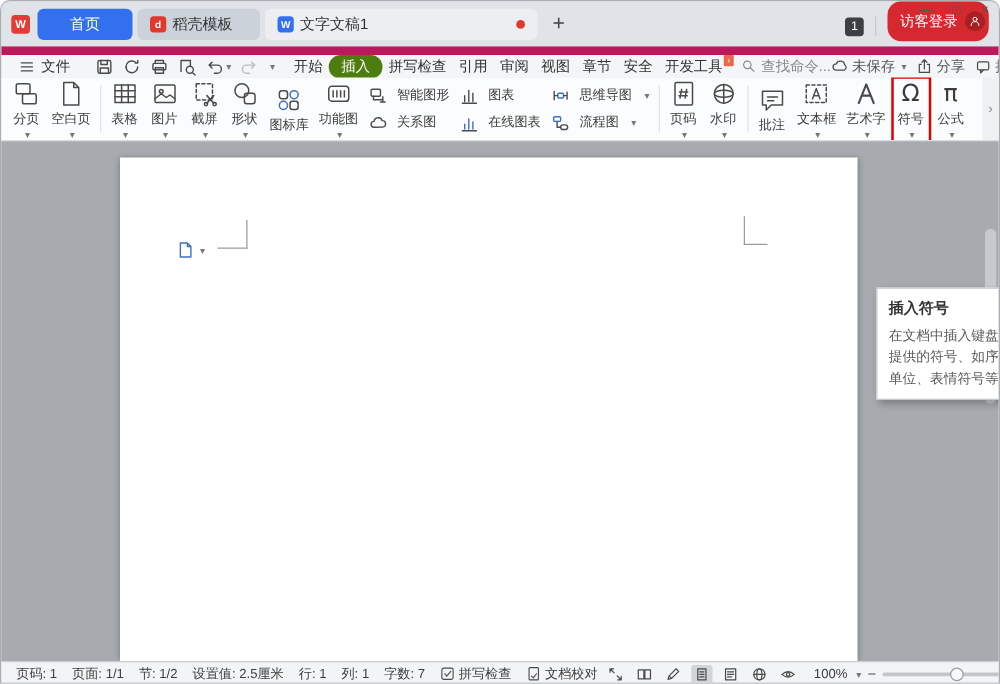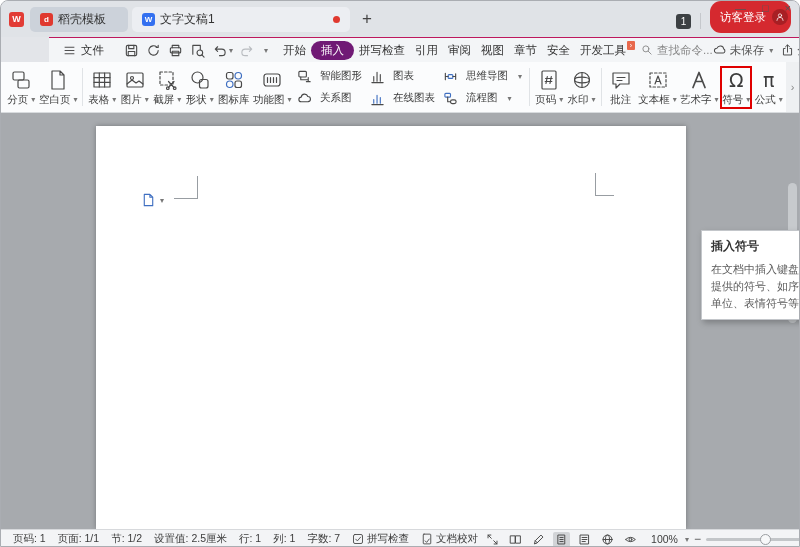--- a/index.html
+++ b/index.html
@@ -28,43 +28,43 @@
             display:flex; align-items:center; justify-content:center; margin-bottom:5px; }
   .tb-sep { width:1px; height:16px; background:#c5c8cc; margin:0 9px 5px 9px; }
   .login-pill { background:#d5292f; color:#fff; font-size:11.5px; height:32px; border-radius:11px;
                 display:flex; align-items:center; padding:0 3px 0 10px; margin-bottom:1px; }
   .login-av { width:16px; height:16px; border-radius:50%; background:#a81f24; margin-left:6px;
               display:flex; align-items:center; justify-content:center; }
   .winctl { position:absolute; top:1px; right:8px; display:flex; gap:16px; color:#555; font-size:11px; line-height:13px; }
   .winctl span { cursor:default; }
 
   
-  .menubar { height:25px; background:#f3f5f7; border-top:1px solid #be185d; display:flex; align-items:center;
-             font-size:11.5px; color:#333; padding:0 6px 0 8px; white-space:nowrap;margin-left:48px; }
+  .menubar { height:25px; background:#f3f5f7; border-top:7px solid #be185d; display:flex; align-items:center;
+             font-size:11.5px; color:#333; padding:0 6px 0 8px; white-space:nowrap; }
   .file-btn { display:flex; align-items:center; gap:5px; padding:0 6px; }
   .vsep { width:1px; height:14px; background:#d4d7da; margin:0 5px; }
   .qicons { display:flex; align-items:center; gap:7px; margin:0 4px; }
   .qbtn { display:flex; align-items:center; }
   .ddv { font-size:8px; color:#777; margin-left:2px; }
   .menus { display:flex; align-items:flex-start; margin-left:6px; }
   .menu-item { padding:2px 5px; border-radius:10px; position:relative; }
-  .menu-item.active { background:#701a75; color:#fff; padding:2px 10px; }
+  .menu-item.active { background:#4d7c0f; color:#fff; padding:2px 10px; }
   .dev-badge { position:absolute; right:-4px; top:0; width:8px; height:9px; background:#e8694d; color:#fff;
                font-size:7px; line-height:9px; text-align:center; border-radius:1px; }
   .searchcmd { display:flex; align-items:center; gap:4px; color:#888; margin-left:10px; }
   .mb-right { margin-left:auto; display:flex; align-items:center; gap:8px; color:#555; }
   .mb-item { display:flex; align-items:center; gap:3px; }
 
   
   .ribbon { position:relative; height:51px; background:#fbfcfd; border-bottom:1px solid #d8dbde;
             display:flex; align-items:center; padding:1px 14px 1px 4px; overflow:hidden; }
   .rbtn { display:flex; flex-direction:column; align-items:center; justify-content:center; padding:1px 3px;
           margin:0 1px; min-width:30px; }
   .rbtn .lbl { font-size:10.5px; color:#3c3c3c; display:flex; align-items:center; gap:1px; margin-top:1px;
-               white-space:nowrap; }
+               white-space:nowrap;flex-direction:column; }
   .rbtn svg { display:block; }
   .rsep { width:1px; height:38px; background:#e0e3e6; margin:0 3px; }
   .rgrid { display:grid; grid-template-columns:auto auto auto; grid-auto-rows:22px; column-gap:4px;
            align-items:center; margin:0 2px; }
   .sbtn { display:flex; align-items:center; gap:8px; font-size:10.5px; color:#3c3c3c; padding:0 2px; white-space:nowrap; }
   .glyph-ic { font-size:19px; line-height:24px; color:#3c3c3c; font-family:"DejaVu Sans", sans-serif; }
   .hl-red { outline:2px solid #e00000; outline-offset:-1px; }
   .ribbon-more { position:absolute; right:0; top:0; width:13px; height:100%; background:#eef0f2;
                  display:flex; align-items:center; justify-content:center; color:#888; font-size:11px; }
 
@@ -102,20 +102,21 @@
                  background:#f7f8f9; border:1px solid #9a9da1; }
   .pm { font-size:12px; color:#555; }
 </style>
 </head>
 <body>
 
 <div class="window">
 
   <div class="titlebar">
     <div class="wps-logo">W</div>
+    <div class="tab tab-home">首页</div>
     <div class="tab tab-docer">
       <span class="mini-ic docer-ic">d</span>
       <span>稻壳模板</span>
     </div>
     <div class="tab tab-doc">
       <span class="mini-ic w-ic">W</span>
       <span>文字文稿1</span>
       <span class="unsaved-dot"></span>
     </div>
     <div class="tab-plus">+</div>

